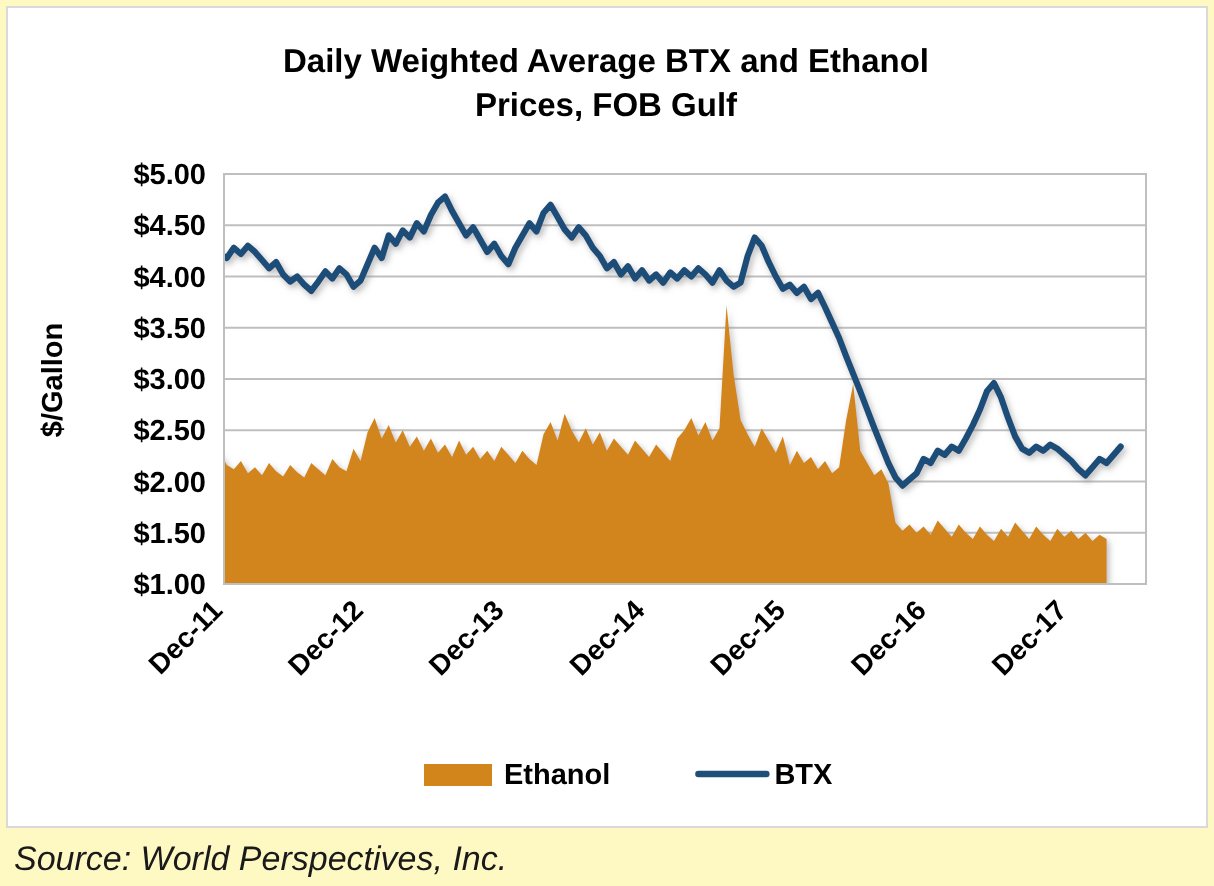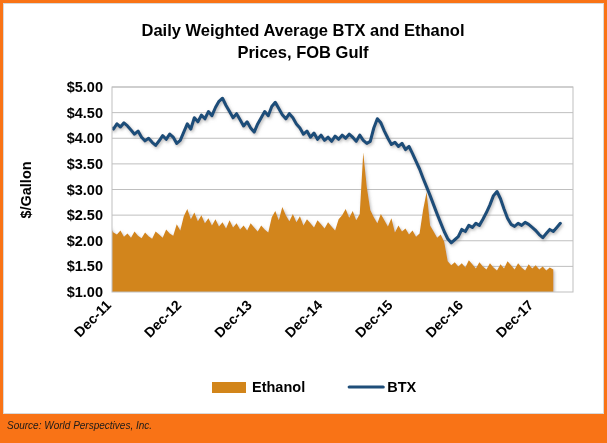--- a/index.html
+++ b/index.html
@@ -12,21 +12,21 @@
     height: 443px;
     font-family: "Liberation Sans", sans-serif;
     position: relative;
     overflow: hidden;
   }
   #frame {
     position: absolute;
     left: 0; top: 0;
     width: 607px; height: 443px;
     box-sizing: border-box;
-    background: #f97316;
+    background: #fef9c3;
   }
   
   .outer-border {
     position: absolute;
     left: 3px; top: 3px;
     width: 601px; height: 411px;
     box-sizing: border-box;
     border: 1px solid #d9d9d9;
     background: #ffffff;
   }
@@ -62,21 +62,21 @@
     font-weight: bold;
     font-size: 14.5px;
     fill: #000000;
     font-family: "Liberation Sans", sans-serif;
   }
   .source-line {
     position: absolute;
     left: 7px;
     top: 420px;
     font-style: italic;
-    font-size: 10px;
+    font-size: 17px;
     color: #1a1a1a;
     font-family: "Liberation Sans", sans-serif;
     white-space: nowrap;
   }
 </style>
 </head>
 <body>
 
 <div id="frame">
   <div class="outer-border"></div>

